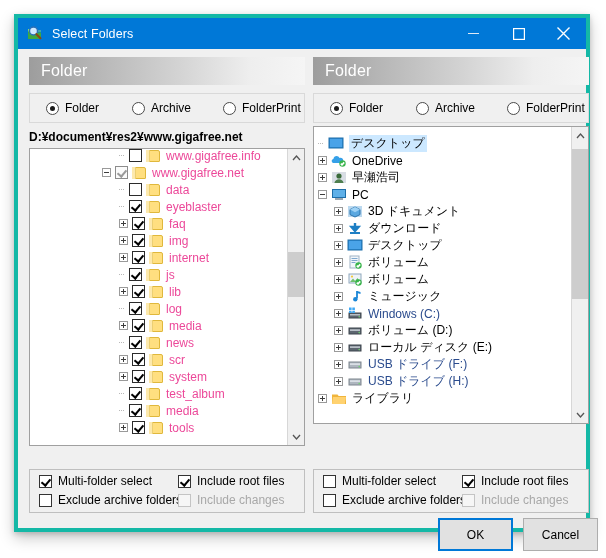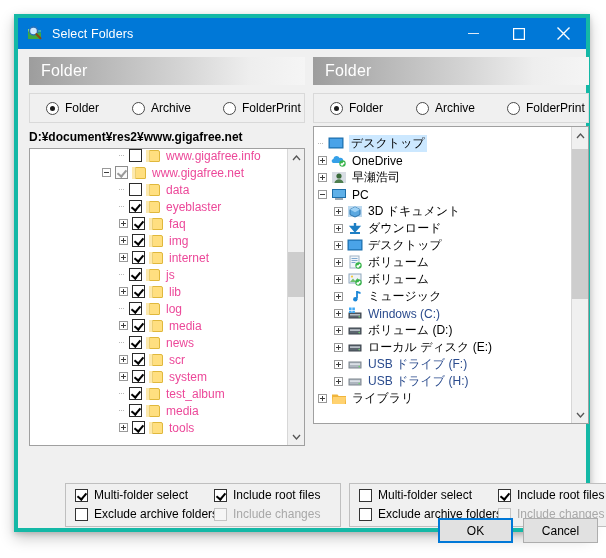--- a/index.html
+++ b/index.html
@@ -113,40 +113,40 @@
   }
   .sbbtn{
     height:17px;width:100%;display:flex;align-items:center;justify-content:center;
     position:absolute;left:0;
   }
   .sbbtn.up{top:0;}
   .sbbtn.dn{bottom:0;}
   .sbthumb{position:absolute;left:0;width:100%;background:#cdcdcd;}
   
   .optbox{
-    position:absolute;top:465px;width:276px;height:44px;
-    border:1px solid #bfbfbf;background:#f0f0f0;box-sizing:border-box;margin-left:36px;
+    position:absolute;top:451px;width:276px;height:44px;
+    border:1px solid #bfbfbf;background:#f0f0f0;box-sizing:border-box;
   }
   #optLeft{left:11px;}
   #optRight{left:295px;}
   .opt{display:flex;align-items:center;position:absolute;}
   .ocb{
     width:13px;height:13px;border:1px solid #333;background:#fff;
     box-sizing:border-box;position:relative;flex:none;
   }
   .ocb.chk::after{
     content:"";position:absolute;left:3px;top:1px;width:4px;height:7px;
     border:solid #000;border-width:0 2px 2px 0;transform:rotate(40deg);
   }
   .ocb.dis{border-color:#c4c4c4;background:#f6f6f6;}
   .olbl{margin-left:6px;font-size:12px;}
   .olbl.dis{color:#a8a8a8;}
   
   .btn{
-    position:absolute;height:25px;border:1px solid #adadad;background:#e1e1e1;
+    position:absolute;height:33px;border:1px solid #adadad;background:#e1e1e1;
     font-family:"Liberation Sans",sans-serif;font-size:12px;color:#000;
     display:flex;align-items:center;justify-content:center;box-sizing:border-box;
   }
   #btnOK{left:420px;top:500px;width:75px;border:2px solid #0078d7;background:#e1e1e1;}
   #btnCancel{left:505px;top:500px;width:75px;}
 </style>
 </head>
 <body>
 
 <div id="window">

